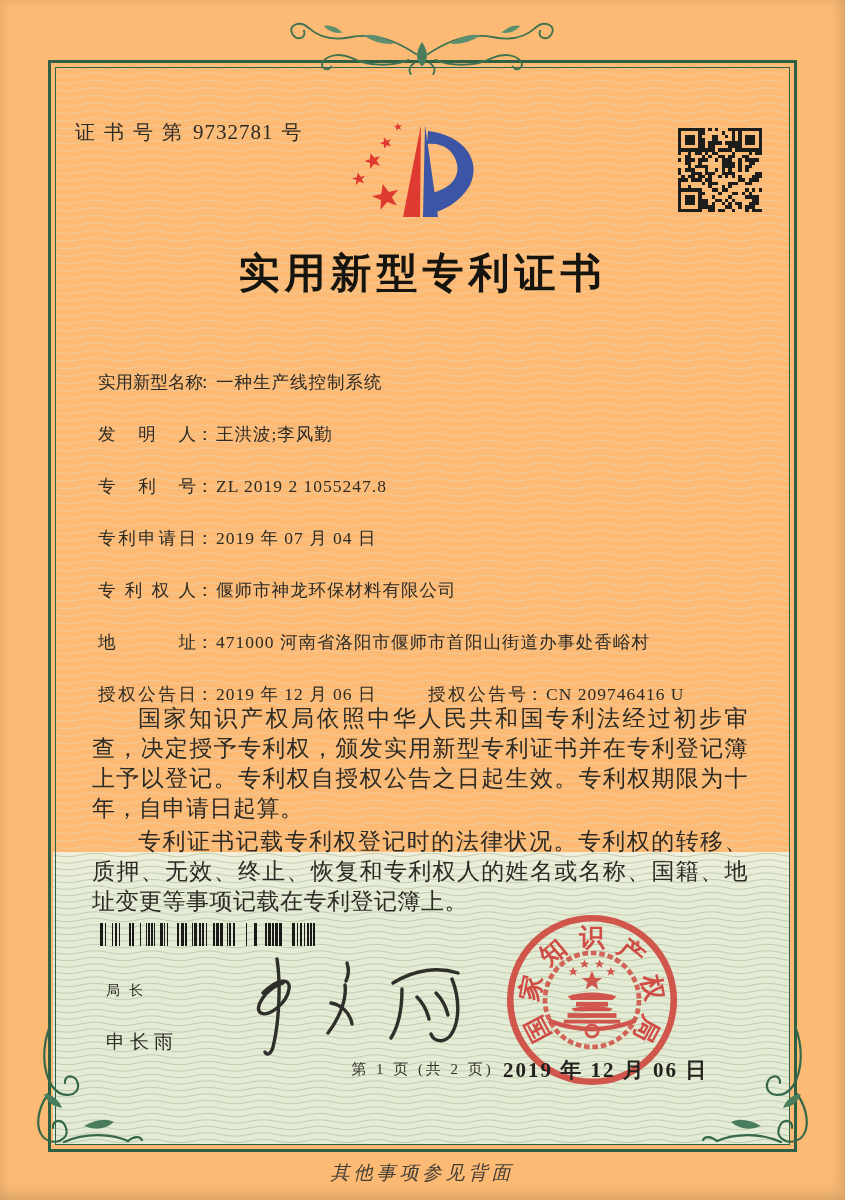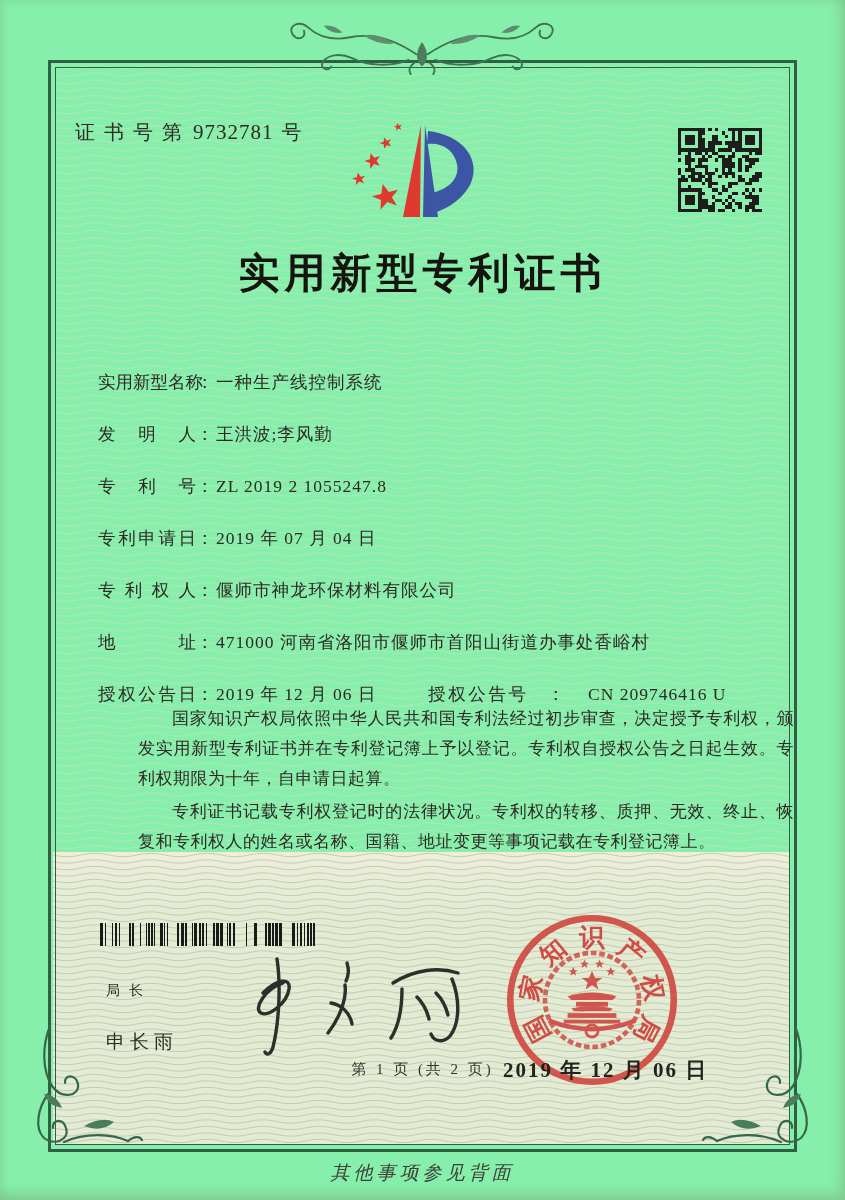--- a/index.html
+++ b/index.html
@@ -1,16 +1,16 @@
 <!DOCTYPE html>
 <html><head>
 <meta charset="utf-8">
 <style>
   html,body{margin:0;padding:0;background:#e8e4d4;}
-  .page{position:relative;width:845px;height:1200px;background:#86efac;overflow:hidden;
+  .page{position:relative;width:845px;height:1200px;background:#fdba74;overflow:hidden;
         font-family:"Liberation Serif","DejaVu Serif",serif;color:#2b2a24;}
   .page::after{content:"";position:absolute;inset:0;pointer-events:none;z-index:60;
         box-shadow:inset -5px -7px 12px rgba(110,100,70,.22), inset 3px 2px 8px rgba(110,100,70,.10);}
   
   .frame-outer{position:absolute;left:48px;top:60px;width:743px;height:1086px;border:3px solid #306044;z-index:3;}
   .frame-inner{position:absolute;inset:4px;border:1px solid #306044;}
   
   .band{position:absolute;left:53px;top:852px;width:737px;height:292px;z-index:1;
         background:linear-gradient(180deg,#f0eeda 0,#e8edd8 26px,#e4ebd4 60px,#e4ebd4 100%);}
   .band svg,.toptex svg{position:absolute;inset:0;width:100%;height:100%;}
@@ -22,24 +22,24 @@
   .cert-no .sfx{margin-left:8px;}
   .logo{position:absolute;left:346px;top:118px;width:140px;height:112px;z-index:4;}
   .qr{position:absolute;left:678px;top:128px;width:84px;height:84px;z-index:4;}
   .title{position:absolute;left:0;right:0;top:246px;text-align:center;font-size:41px;font-weight:700;
          letter-spacing:5px;color:#15140f;z-index:4;white-space:nowrap;}
   
   .frow{position:absolute;left:98px;height:26px;font-size:17.5px;display:flex;align-items:baseline;z-index:4;white-space:nowrap;}
   .flabel{display:inline-block;width:98px;text-align:justify;text-align-last:justify;word-break:break-all;margin-top:8px;}
   .fcolon{display:inline-block;width:20px;}
   .fvalue{letter-spacing:1px;text-align:center;}
-  .pair2{position:absolute;left:330px;top:0;display:flex;align-items:baseline;gap:21px;}
+  .pair2{position:absolute;left:330px;top:0;display:flex;align-items:baseline;}
   
-  .paras{position:absolute;left:92px;top:704px;width:656px;font-size:17px;line-height:30px;
-         text-align:justify;letter-spacing:.5px;z-index:4;margin-left:46px;}
+  .paras{position:absolute;left:92px;top:704px;width:656px;font-size:23px;line-height:30px;
+         text-align:justify;letter-spacing:.5px;z-index:4;}
   .paras p{margin:0;text-indent:2em;}
   .paras p + p{margin-top:3px;}
   
   .barcode{position:absolute;left:100px;top:923px;width:218px;height:23px;z-index:4;}
   .role{position:absolute;left:106px;top:982px;font-size:14px;letter-spacing:9px;z-index:4;}
   .signer-name{position:absolute;left:106px;top:1029px;font-size:19px;letter-spacing:5px;z-index:4;}
   .signature{position:absolute;left:225px;top:950px;width:250px;height:112px;z-index:5;}
   .seal{position:absolute;left:498px;top:906px;width:188px;height:188px;z-index:4;opacity:.93;}
   .seal-date{position:absolute;left:503px;top:1056px;width:182px;text-align:center;font-size:21px;
              font-weight:700;letter-spacing:2px;color:#23221e;z-index:5;white-space:nowrap;}

